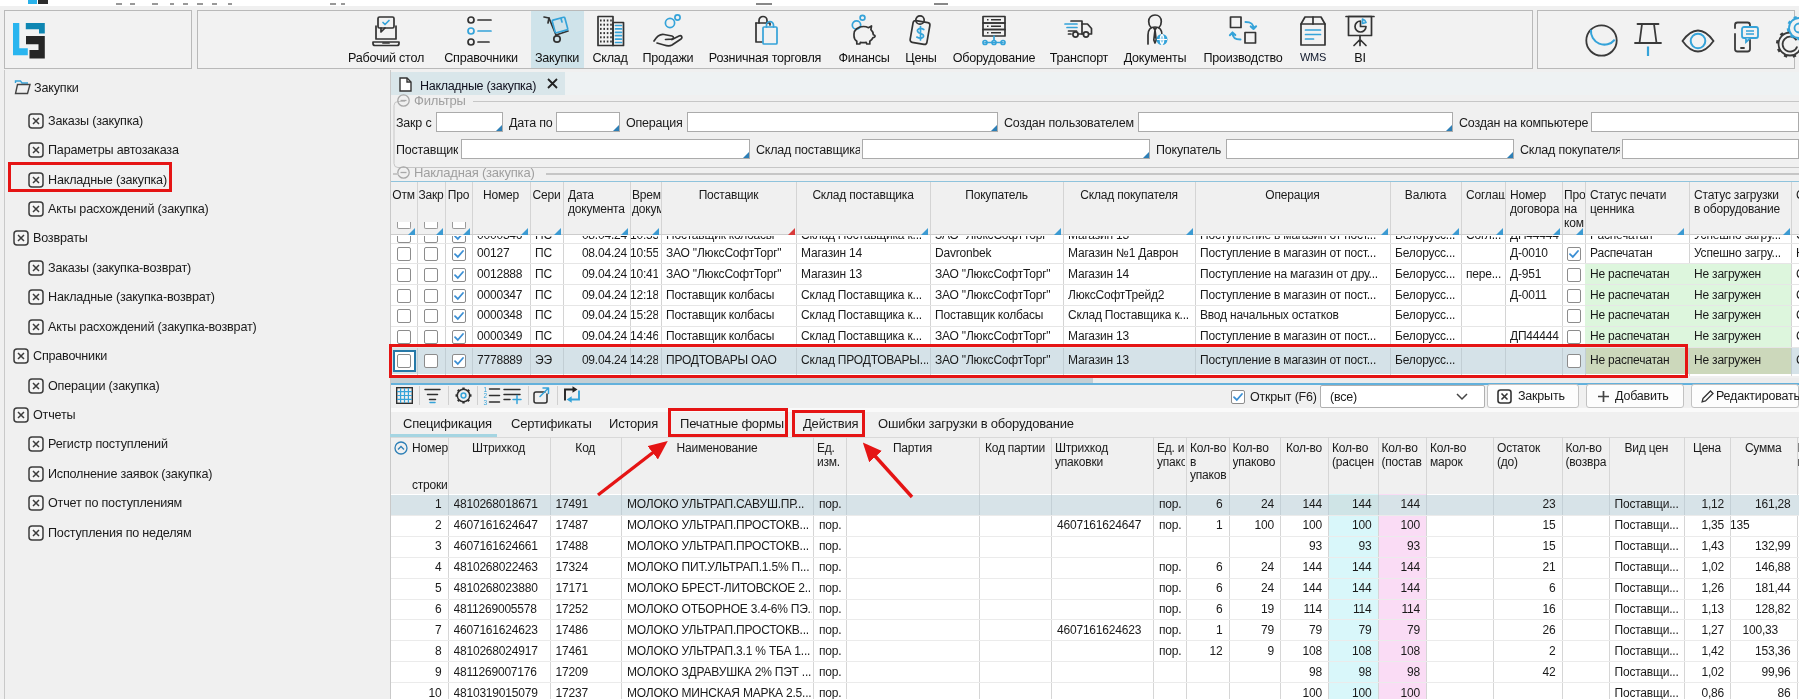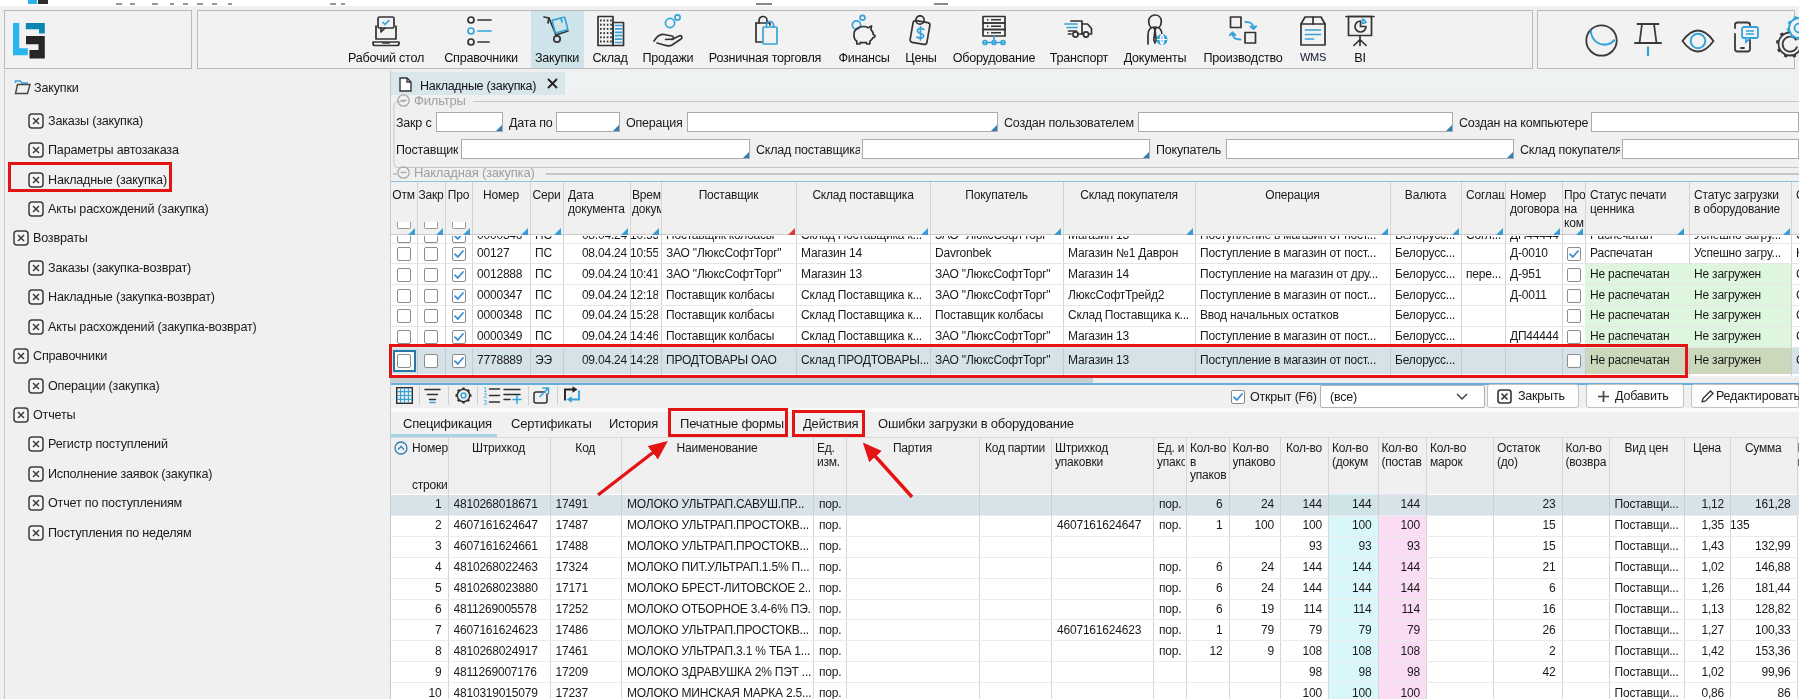--- a/index.html
+++ b/index.html
@@ -780,21 +780,21 @@
 <div class="t" style="left:1055px;top:455.5px;width:97px;height:14px;">упаковки</div>
 <div class="t" style="left:1157px;top:442.0px;width:28px;height:14px;">Ед. из</div>
 <div class="t" style="left:1157px;top:455.5px;width:28px;height:14px;">упако</div>
 <div class="t" style="left:1190px;top:442.0px;width:37.5px;height:14px;">Кол-во</div>
 <div class="t" style="left:1190px;top:455.5px;width:37.5px;height:14px;">в</div>
 <div class="t" style="left:1190px;top:469.0px;width:37.5px;height:14px;">упаков</div>
 <div class="t" style="left:1232.5px;top:442.0px;width:46.5px;height:14px;">Кол-во</div>
 <div class="t" style="left:1232.5px;top:455.5px;width:46.5px;height:14px;">упаково</div>
 <div class="t" style="left:1280px;top:442.0px;width:48px;text-align:center">Кол-во</div>
 <div class="t" style="left:1332px;top:442.0px;width:44.5px;height:14px;">Кол-во</div>
-<div class="t" style="left:1332px;top:455.5px;width:44.5px;height:14px;">(докум</div>
+<div class="t" style="left:1332px;top:455.5px;width:44.5px;height:14px;">(расцен</div>
 <div class="t" style="left:1381.5px;top:442.0px;width:43.5px;height:14px;">Кол-во</div>
 <div class="t" style="left:1381.5px;top:455.5px;width:43.5px;height:14px;">(постав</div>
 <div class="t" style="left:1430px;top:442.0px;width:62px;height:14px;">Кол-во</div>
 <div class="t" style="left:1430px;top:455.5px;width:62px;height:14px;">марок</div>
 <div class="t" style="left:1497px;top:442.0px;width:63.5px;height:14px;">Остаток</div>
 <div class="t" style="left:1497px;top:455.5px;width:63.5px;height:14px;">(до)</div>
 <div class="t" style="left:1565.5px;top:442.0px;width:42.0px;height:14px;">Кол-во</div>
 <div class="t" style="left:1565.5px;top:455.5px;width:42.0px;height:14px;">(возвра</div>
 <div class="t" style="left:1608.5px;top:442.0px;width:75.5px;text-align:center">Вид цен</div>
 <div class="t" style="left:1684px;top:442.0px;width:46px;text-align:center">Цена</div>
@@ -929,21 +929,21 @@
 <div class="t" style="left:1057px;top:623.8499999999999px;width:95px;height:14px;">4607161624623</div>
 <div class="t" style="left:1159px;top:623.8499999999999px;width:26px;height:14px;">пор.</div>
 <div class="t" style="left:1186px;top:623.8499999999999px;width:36.5px;text-align:right">1</div>
 <div class="t" style="left:1228.5px;top:623.8499999999999px;width:45.5px;text-align:right">79</div>
 <div class="t" style="left:1280px;top:623.8499999999999px;width:42px;text-align:right">79</div>
 <div class="t" style="left:1328px;top:623.8499999999999px;width:43.5px;text-align:right">79</div>
 <div class="t" style="left:1377.5px;top:623.8499999999999px;width:42.5px;text-align:right">79</div>
 <div class="t" style="left:1493px;top:623.8499999999999px;width:62.5px;text-align:right">26</div>
 <div class="t" style="left:1614.5px;top:623.8499999999999px;width:68.5px;height:14px;">Поставщи...</div>
 <div class="t" style="left:1684px;top:623.8499999999999px;width:40px;text-align:right">1,27</div>
-<div class="t" style="left:1730px;top:623.8499999999999px;width:60.5px;text-align:right">100,33</div>
+<div class="t" style="left:1730px;top:623.8499999999999px;width:60.5px;text-align:center">100,33</div>
 <div style="left:391px;top:640.2999999999998px;width:1408px;height:1px;background:#ebebeb"></div>
 <div class="t" style="left:390px;top:644.7499999999999px;width:51.5px;text-align:right">8</div>
 <div class="t" style="left:453.5px;top:644.7499999999999px;width:95.0px;height:14px;">4810268024917</div>
 <div class="t" style="left:555.5px;top:644.7499999999999px;width:64.5px;height:14px;">17461</div>
 <div class="t" style="left:627px;top:644.7499999999999px;width:185px;height:14px;">МОЛОКО УЛЬТРАП.3.1 % ТБА 1...</div>
 <div class="t" style="left:819px;top:644.7499999999999px;width:26px;height:14px;">пор.</div>
 <div class="t" style="left:1159px;top:644.7499999999999px;width:26px;height:14px;">пор.</div>
 <div class="t" style="left:1186px;top:644.7499999999999px;width:36.5px;text-align:right">12</div>
 <div class="t" style="left:1228.5px;top:644.7499999999999px;width:45.5px;text-align:right">9</div>
 <div class="t" style="left:1280px;top:644.7499999999999px;width:42px;text-align:right">108</div>

